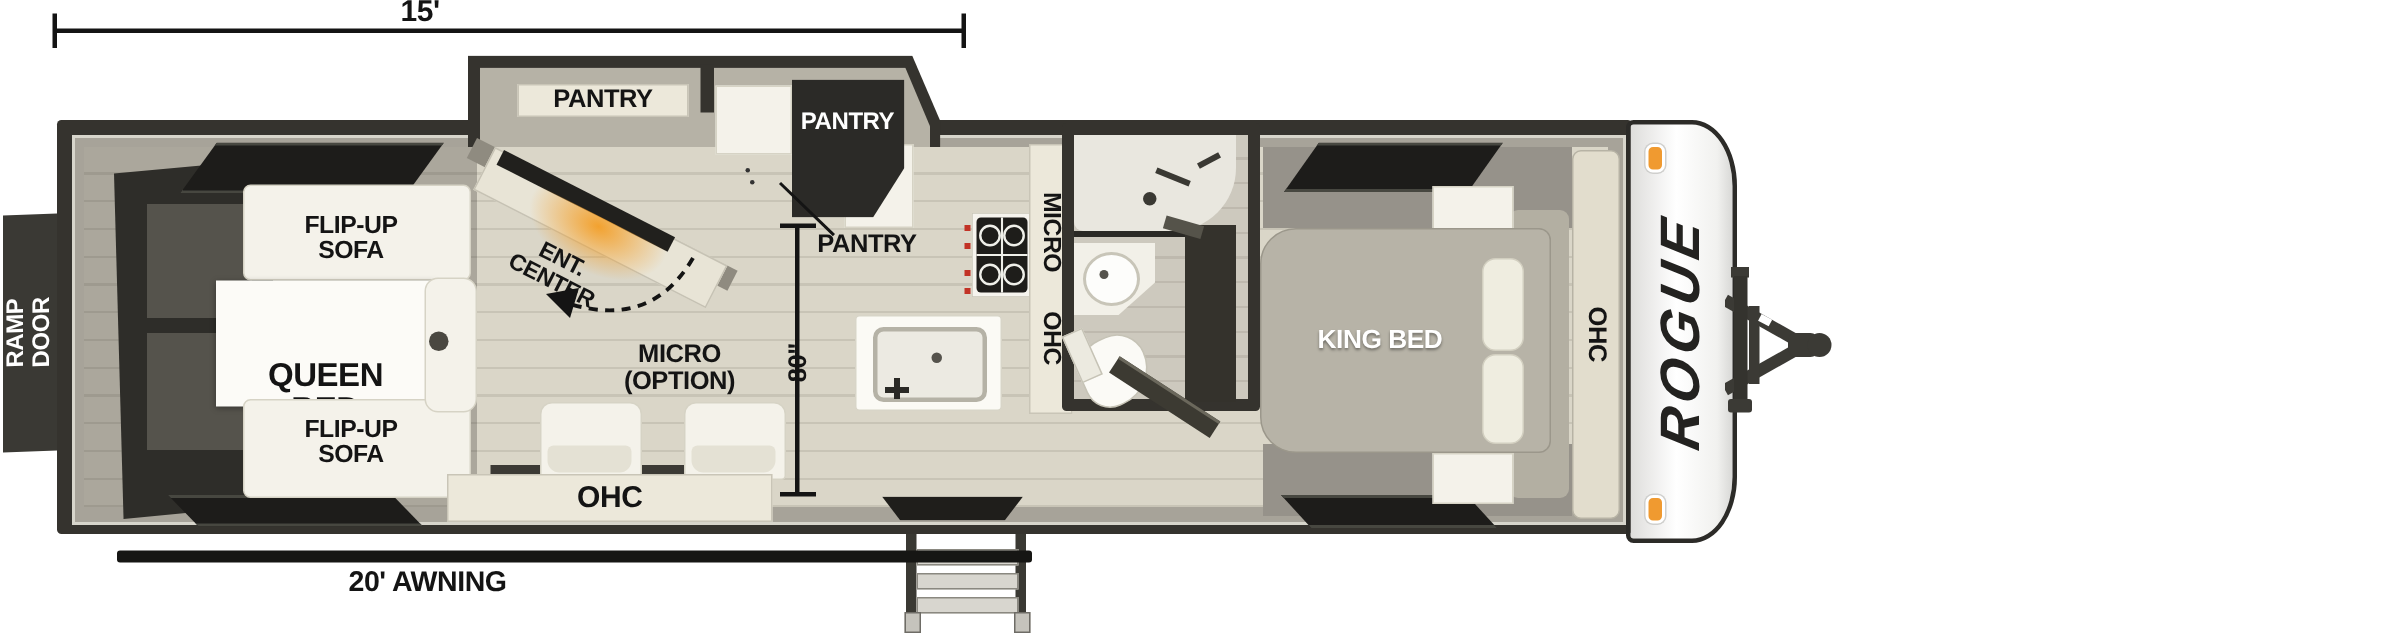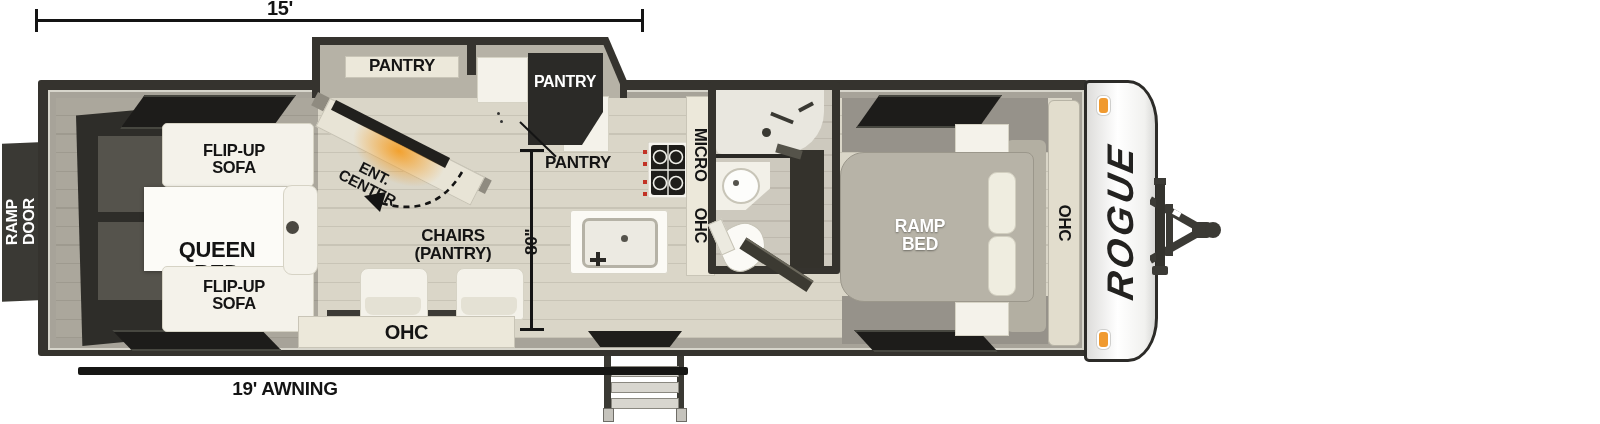--- a/index.html
+++ b/index.html
@@ -84,21 +84,21 @@
   <div class="abs" style="left:352px;top:120px;width:112px;height:42px;transform:rotate(27deg);transform-origin:left top;background:radial-gradient(ellipse at 50% 15%,rgba(243,158,38,.95),rgba(243,158,38,0) 62%);"></div>
   <div class="lbl" style="left:338px;top:146px;width:90px;font-size:15.5px;transform:rotate(27deg);transform-origin:left top;">
     <span>ENT. CENTER</span>
   </div>
   <svg class="abs" style="left:352px;top:166px;" width="118" height="64" viewBox="0 0 118 64">
     <path d="M110,6 Q82,54 26,36" fill="none" stroke="#141414" stroke-width="2.6" stroke-dasharray="6 5"></path>
     <polygon points="12,30 34,26 28,46" fill="#141414"></polygon>
   </svg>
 
   <div class="lbl" style="left:404px;top:227px;width:98px;font-size:17px;">
-    <span>CHAIRS (PANTRY)</span>
+    <span>MICRO (OPTION)</span>
   </div>
   <div class="abs" style="left:327px;top:310px;width:190px;height:8px;background:#3c3a35;"></div>
   <div class="abs whitebox" style="left:360px;top:268px;width:66px;height:50px;border-radius:8px 8px 3px 3px;">
     <div class="abs" style="left:4px;top:28px;width:56px;height:18px;background:#e4e1d4;border-radius:4px 4px 8px 8px;"></div>
   </div>
   <div class="abs whitebox" style="left:456px;top:268px;width:66px;height:50px;border-radius:8px 8px 3px 3px;">
     <div class="abs" style="left:4px;top:28px;width:56px;height:18px;background:#e4e1d4;border-radius:4px 4px 8px 8px;"></div>
   </div>
   <div class="abs cream flexc" style="left:298px;top:316px;width:215px;height:30px;">
     <span class="lbl" style="position:static;font-size:20px;">OHC</span>
@@ -169,21 +169,21 @@
   <div class="win" style="left:856px;top:95px;width:142px;height:29px;clip-path:polygon(16% 0,100% 0,84% 100%,0 100%);"></div>
   <div class="win" style="left:854px;top:330px;width:140px;height:18px;clip-path:polygon(0 0,86% 0,100% 100%,14% 100%);"></div>
 
   <div class="abs" style="left:1006px;top:140px;width:40px;height:192px;background:#b3afa2;border-radius:6px;"></div>
   <div class="abs whitebox" style="left:955px;top:124px;width:52px;height:32px;"></div>
   <div class="abs whitebox" style="left:955px;top:302px;width:52px;height:32px;"></div>
   <div class="abs" style="left:840px;top:152px;width:192px;height:148px;background:#b7b3a7;border:1px solid #9b978b;border-radius:24px 8px 8px 24px;"></div>
   <div class="abs" style="left:988px;top:172px;width:26px;height:60px;background:#efede0;border:1px solid #d2cfc0;border-radius:9px;"></div>
   <div class="abs" style="left:988px;top:236px;width:26px;height:58px;background:#efede0;border:1px solid #d2cfc0;border-radius:9px;"></div>
   <div class="lbl wlbl" style="left:878px;top:217px;width:84px;font-size:17.5px;text-shadow:0 1px 2px rgba(0,0,0,.4);">
-    <span>RAMP BED</span>
+    <span>KING BED</span>
   </div>
 
   <div class="abs flexc" style="left:1048px;top:100px;width:30px;height:244px;background:#e2ddcd;border:1px solid #b7b3a5;border-radius:6px;">
     <span class="rot90 lbl" style="position:static;font-size:17px;">OHC</span>
   </div>
 
   <div class="abs flexc" style="left:1084px;top:80px;width:68px;height:276px;background:linear-gradient(90deg,#dedddb,#ffffff 45%,#f1f1ef 85%,#d8d8d6);border:3px solid #2c2b28;border-radius:5px 30px 30px 5px / 5px 44px 44px 5px;">
     <span class="rotm90" style="font-size:37px;font-weight:800;font-style:italic;letter-spacing:4px;color:#232220;transform:rotate(-90deg) skewX(-12deg);">ROGUE</span>
   </div>
   <div class="abs" style="left:1097px;top:96px;width:9px;height:15px;background:#f09a30;border:2px solid #fff;border-radius:5px;box-shadow:0 0 0 1px #cfcfcd;"></div>
@@ -195,15 +195,15 @@
     <rect x="16" y="26" width="7" height="52" fill="#3b3a35"></rect>
     <rect x="4" y="0" width="12" height="7" fill="#3b3a35"></rect>
     <rect x="6" y="6" width="9" height="84" fill="#34332e"></rect>
     <rect x="2" y="88" width="16" height="9" rx="2" fill="#3b3a35"></rect>
     <rect x="42" y="44" width="20" height="16" rx="5" fill="#3b3a35"></rect>
     <circle cx="63" cy="52" r="8" fill="#3b3a35"></circle>
     <rect x="23" y="33" width="8" height="5" fill="#ffffff" transform="rotate(28 27 35)"></rect>
   </svg>
 
   <div class="abs" style="left:78px;top:367px;width:610px;height:8px;background:#161614;border-radius:2px;"></div>
-  <div class="lbl" style="left:200px;top:379px;width:170px;font-size:19px;">19' AWNING</div>
+  <div class="lbl" style="left:200px;top:379px;width:170px;font-size:19px;">20' AWNING</div>
 
 </div>
 
 </body></html>

